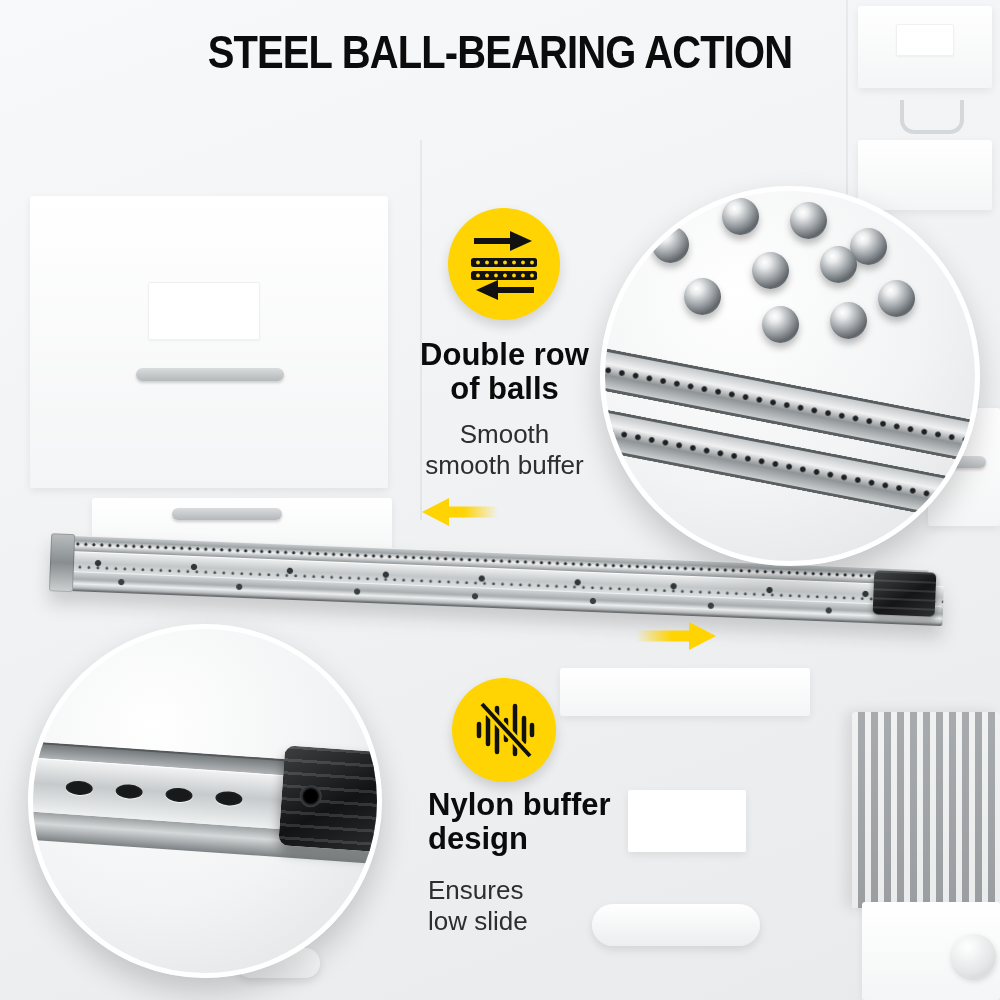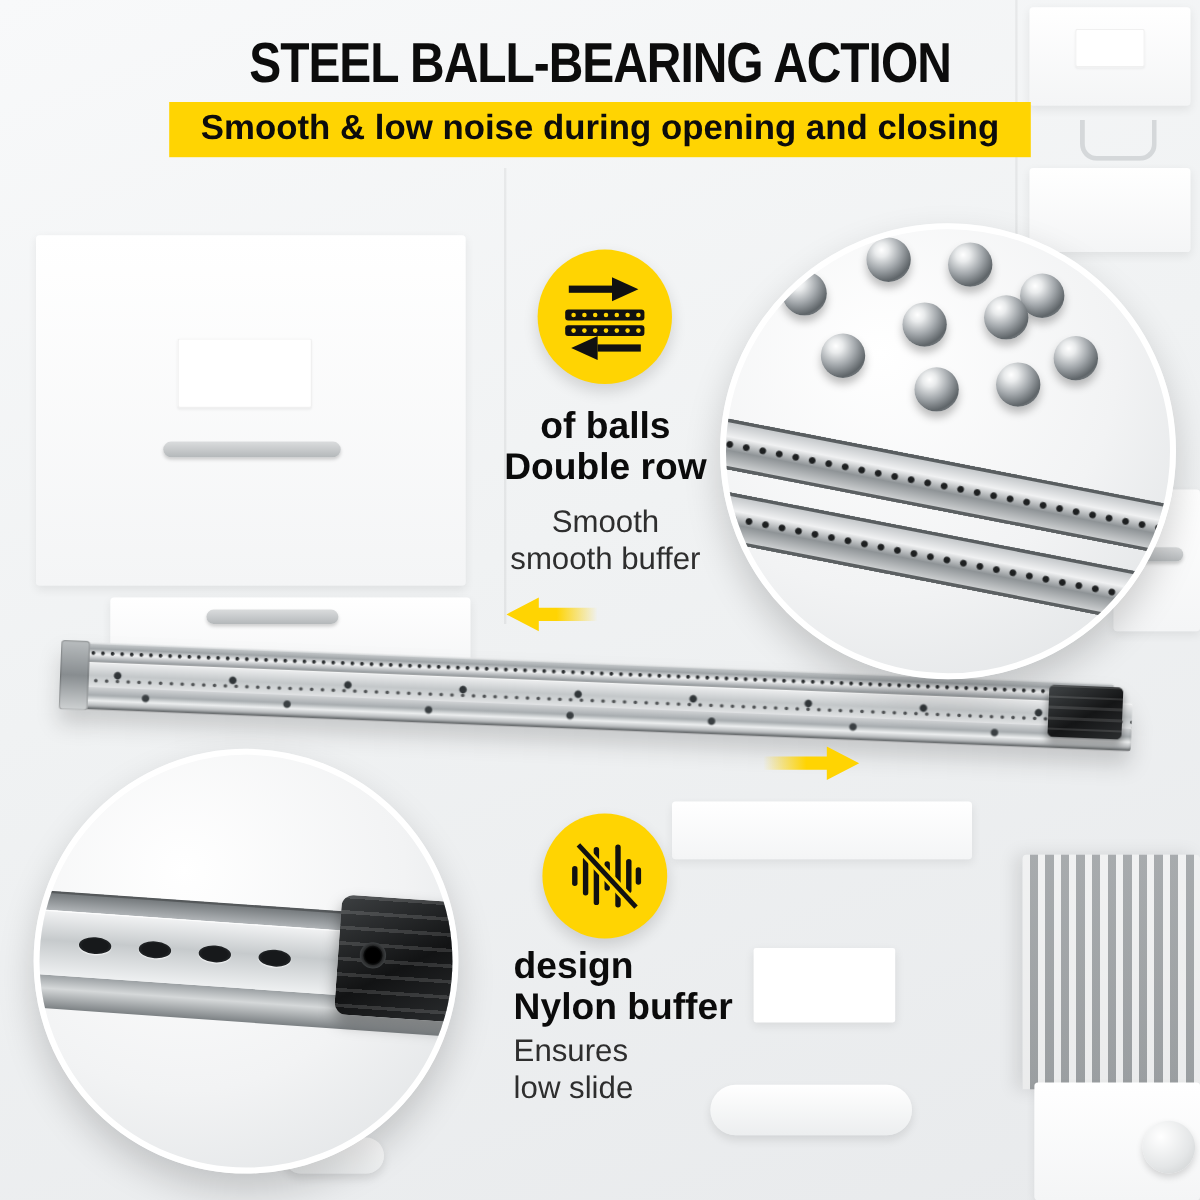--- a/index.html
+++ b/index.html
@@ -140,21 +140,21 @@
   }
   .icon-double-row{left:448px;top:208px;width:112px;height:112px;}
   .icon-noise{left:452px;top:678px;width:104px;height:104px;}
 
   
   .feature{position:absolute;z-index:6;}
   .feature-top{left:372px;top:338px;width:265px;text-align:center;}
   .feature-bottom{left:428px;top:788px;width:260px;text-align:left;}
   .feature-title{font-size:31px;font-weight:800;line-height:1.1;color:#0b0b0b;}
   .feature-desc{margin-top:13px;font-size:26px;line-height:1.18;color:#2e2e2e;}
-  .feature-bottom .feature-desc{margin-top:4px;}
+  .feature-bottom .feature-desc{margin-top:19px;}
 </style>
 </head>
 <body>
 
 <div class="poster">
 
   <div class="bg-el bg-seam" style="left:420px;top:140px;width:2px;height:380px;"></div>
   <div class="bg-el bg-seam" style="left:846px;top:0;width:2px;height:210px;"></div>
 
   <div class="bg-el bg-panel" style="left:858px;top:6px;width:134px;height:82px;">
@@ -179,23 +179,20 @@
   <div class="bg-el bg-label" style="left:628px;top:790px;width:118px;height:62px;box-shadow:0 3px 8px rgba(0,0,0,.08);"></div>
 
   <div class="bg-el bg-files" style="left:852px;top:712px;width:148px;height:196px;"></div>
   <div class="bg-el bg-panel" style="left:862px;top:902px;width:138px;height:98px;"></div>
   <div class="bg-el bg-knob" style="left:952px;top:934px;width:44px;height:44px;"></div>
 
   <div class="bg-el bg-pill" style="left:592px;top:904px;width:168px;height:42px;"></div>
   <div class="bg-el bg-pill" style="left:236px;top:948px;width:84px;height:30px;"></div>
 
   <h1 class="title">STEEL BALL-BEARING ACTION</h1>
-  <div class="subtitle-wrap">
-    <span class="subtitle">Smooth &amp; low noise during opening and closing</span>
-  </div>
 
   <div class="slide">
     <div class="slide-rail slide-rail-top"></div>
     <div class="slide-rail slide-rail-mid"></div>
     <div class="slide-rail slide-rail-bot"></div>
     <div class="slide-leftcap"></div>
     <div class="slide-endcap"></div>
   </div>
 
   <svg class="arrow arrow-left-svg" width="76" height="30" viewBox="0 0 76 30">
@@ -271,22 +268,22 @@
         <circle cx="49" cy="50.5" r="1.9" fill="#FFD402"></circle>
         <circle cx="58" cy="50.5" r="1.9" fill="#FFD402"></circle>
         <circle cx="67" cy="50.5" r="1.9" fill="#FFD402"></circle>
       <rect x="33" y="62" width="36" height="6" fill="#111"></rect>
       <polygon points="33,55 11,65 33,75" fill="#111"></polygon>
     </svg>
   </div>
 
   <div class="feature feature-top">
     <div class="feature-title">
+      <div>Double row</div>
       <div>of balls</div>
-      <div>Double row</div>
     </div>
     <div class="feature-desc">
       <div>Smooth</div>
       <div>smooth buffer</div>
     </div>
   </div>
 
   <div class="icon-circle icon-noise">
     <svg width="66" height="66" viewBox="0 0 66 66">
       <g stroke="#111" stroke-width="4.5" stroke-linecap="round">
@@ -298,22 +295,22 @@
         <line x1="53" y1="21" x2="53" y2="45"></line>
         <line x1="61" y1="28" x2="61" y2="38"></line>
       </g>
       <line x1="11" y1="7" x2="59" y2="59" stroke="#FFD402" stroke-width="9"></line>
       <line x1="11" y1="7" x2="59" y2="59" stroke="#111" stroke-width="4"></line>
     </svg>
   </div>
 
   <div class="feature feature-bottom">
     <div class="feature-title">
+      <div>Nylon buffer</div>
       <div>design</div>
-      <div>Nylon buffer</div>
     </div>
     <div class="feature-desc">
       <div>Ensures</div>
       <div>low slide</div>
     </div>
   </div>
 
 </div>
 
 </body></html>

